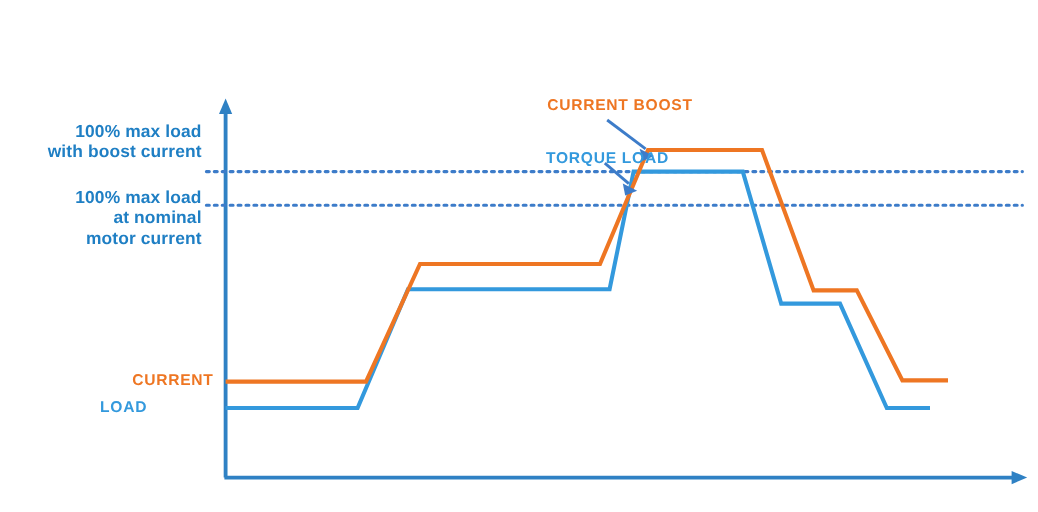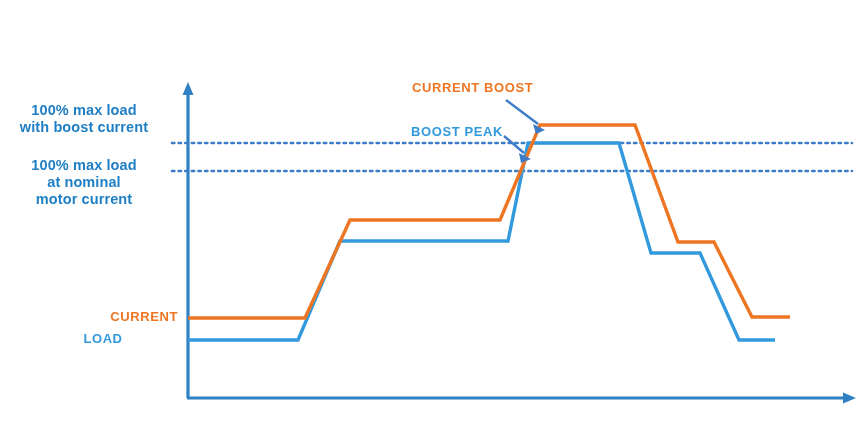--- a/index.html
+++ b/index.html
@@ -22,21 +22,21 @@
   }
   #chart-svg {
     position: absolute;
     left: 0; top: 0;
     width: 865px;
     height: 427px;
     display: block;
   }
   .axis-label-block {
     position: absolute;
-    text-align: center;
+    text-align: right;
     font-weight: bold;
     font-size: 14.5px;
     line-height: 17px;
     color: #1f7fc4;
     letter-spacing: 0.1px;
     white-space: pre-line;
   }
   #label-boost-load {
     left: 0px;
     top: 102px;
@@ -46,20 +46,21 @@
     left: 0px;
     top: 157px;
     width: 168px;
   }
   .callout-label {
     position: absolute;
     font-weight: bold;
     font-size: 13px;
     letter-spacing: 0.6px;
     white-space: nowrap;
+    margin-left: 44px;
   }
   #label-current-boost {
     left: 412px;
     top: 80px;
     color: #ee7623;
   }
   #label-torque-peak {
     left: 411px;
     top: 124px;
     color: #3399dd;
@@ -124,19 +125,19 @@
 
   <div class="axis-label-block" id="label-boost-load">100% max load
 with boost current</div>
 
   <div class="axis-label-block" id="label-nominal-load">100% max load
 at nominal
 motor current</div>
 
   <div class="callout-label" id="label-current-boost">CURRENT BOOST</div>
 
-  <div class="callout-label" id="label-torque-peak">BOOST PEAK</div>
+  <div class="callout-label" id="label-torque-peak">TORQUE LOAD</div>
 
   <div class="series-label" id="label-current">CURRENT</div>
 
   <div class="series-label" id="label-load">LOAD</div>
 
 </div>
 
 </body></html>

